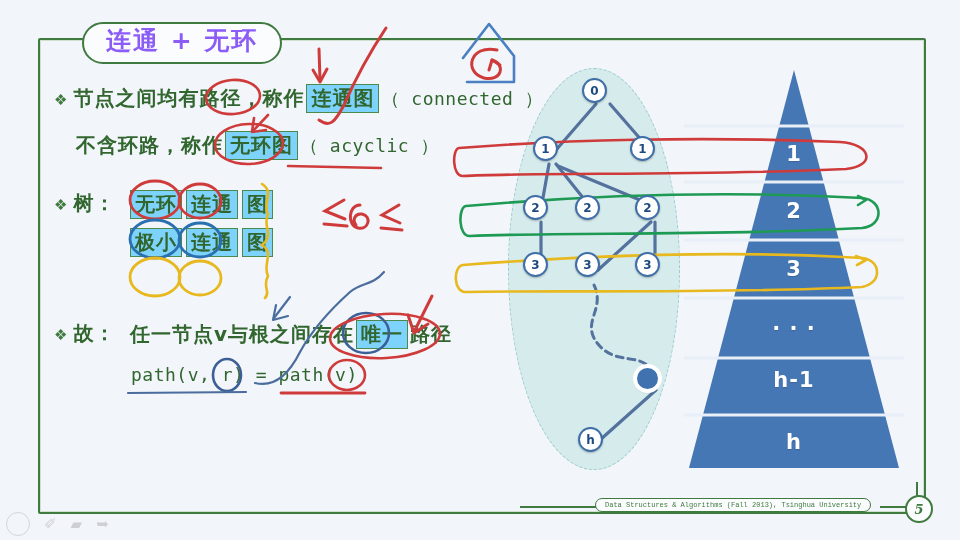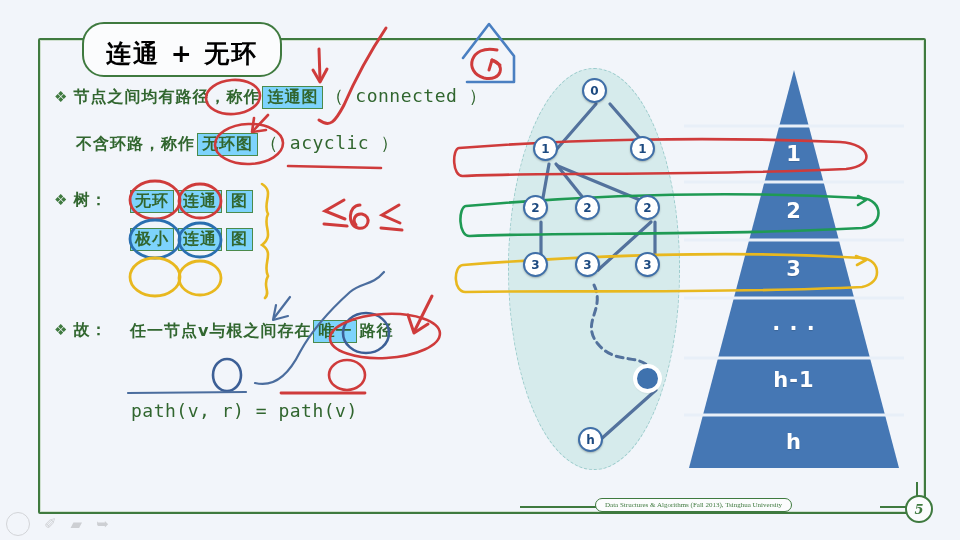--- a/index.html
+++ b/index.html
@@ -14,33 +14,33 @@
 
   
   .frame{
     position:absolute;left:38px;top:38px;width:884px;height:472px;
     border:2px solid #3f7a3f;border-radius:2px;
     box-shadow:inset 0 0 0 1px #cfe0cf;
   }
   
   .title-capsule{
     position:absolute;left:82px;top:22px;
-    padding:16px 22px 7px 22px;
+    padding:3px 22px 7px 22px;
     background:#fbfcfd;border:2.5px solid #3f7a3f;border-radius:22px;
-    color:#000000;font-size:25px;font-weight:bold;letter-spacing:2px;
+    color:#8b5cf6;font-size:25px;font-weight:bold;letter-spacing:2px;
     white-space:nowrap;line-height:1.1;
     font-family:"DejaVu Sans","Liberation Sans",sans-serif;
   }
 
   
   .txtline{position:absolute;color:#31662f;white-space:nowrap;
     font-family:"DejaVu Sans","Liberation Sans",sans-serif;}
   .bullet{color:#3f7a3f;font-size:15px;margin-right:6px;}
-  .cjk{font-weight:bold;font-size:16px;letter-spacing:1px;}
-  .mono{font-family:"DejaVu Sans Mono","Liberation Mono",monospace;font-size:18px;letter-spacing:0.5px;margin-top:36px;}
+  .cjk{font-weight:bold;font-size:20px;letter-spacing:1px;}
+  .mono{font-family:"DejaVu Sans Mono","Liberation Mono",monospace;font-size:18px;letter-spacing:0.5px;}
   .boxed{
     display:inline-block;border:1.5px solid #4b8a4b;background:#7dd3fc;
     padding:0px 4px;margin:0 2px;
   }
 
   
   .tree-ellipse{
     position:absolute;left:508px;top:68px;width:170px;height:400px;
     background:#d2eaea;border:1.5px dashed #8cc4c4;border-radius:50%;
     opacity:.85;
@@ -66,21 +66,21 @@
     display:flex;align-items:center;justify-content:center;
     font-family:"DejaVu Sans","Liberation Sans",sans-serif;
     letter-spacing:1px;text-shadow:0 1px 1px rgba(0,0,0,.15);
   }
 
   
   .footer-cap{
     position:absolute;left:595px;top:498px;
     padding:2px 9px;border:1.4px solid #3f7a3f;border-radius:10px;
     background:#fbfcfd;color:#3f7a3f;
-    font-family:Liberation Serif, serif;font-size:7px;
+    font-family:Liberation Mono, monospace;font-size:7px;
     white-space:nowrap;
   }
   .footer-line{position:absolute;left:520px;top:506px;width:78px;height:2px;background:#3f7a3f;}
   .logo{
     position:absolute;left:905px;top:495px;width:24px;height:24px;border-radius:50%;
     border:2px solid #3f7a3f;background:#fbfcfd;color:#3f7a3f;
     display:flex;align-items:center;justify-content:center;
     font-size:13px;font-weight:bold;font-style:italic;
     font-family:"DejaVu Serif","Liberation Serif",serif;
   }

